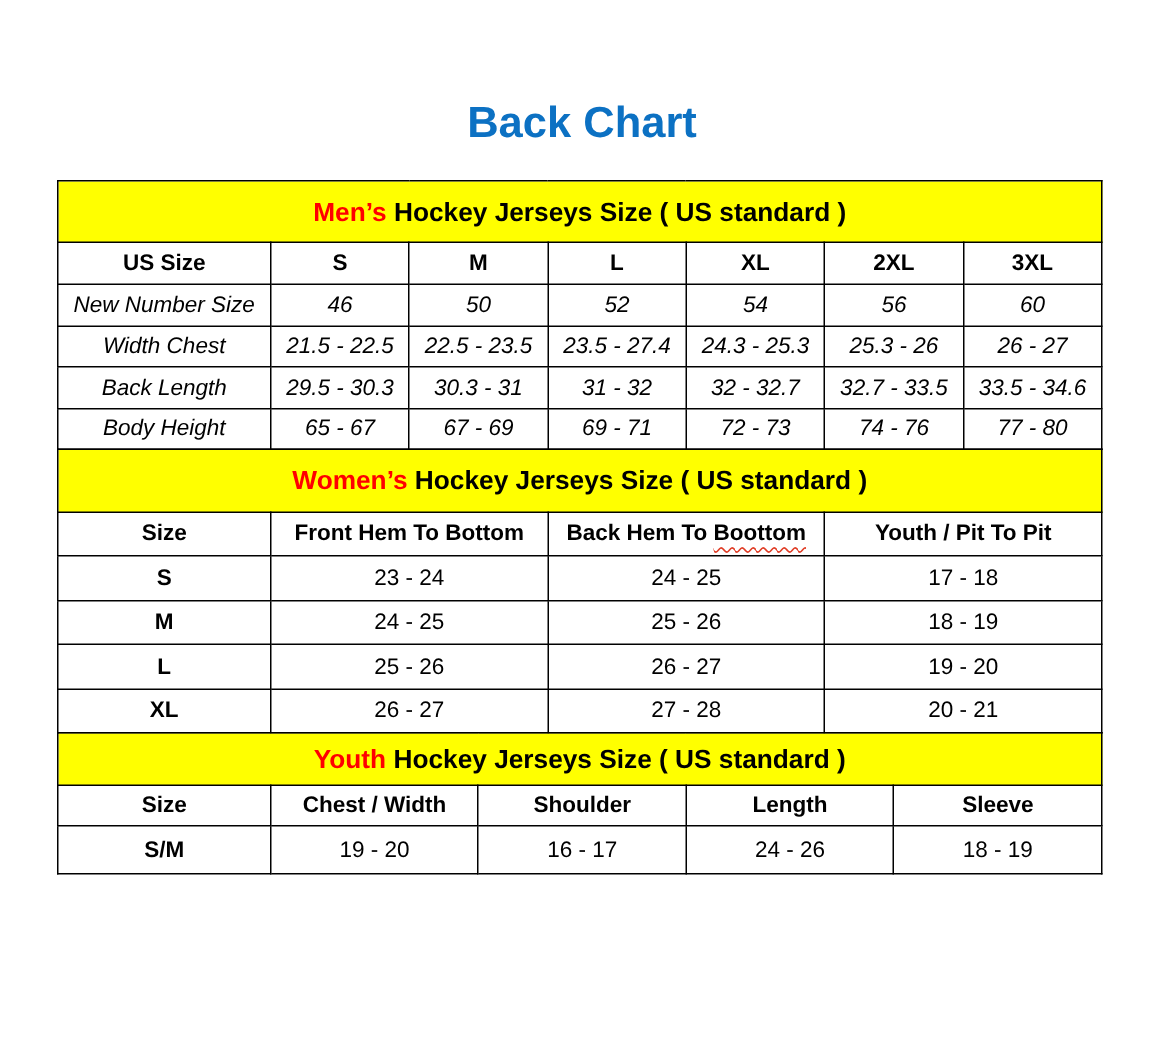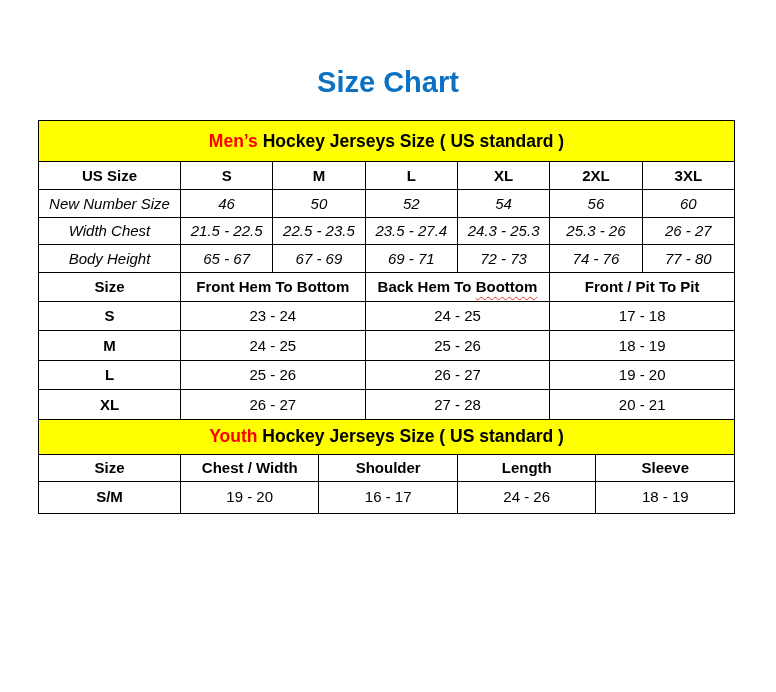--- a/index.html
+++ b/index.html
@@ -65,21 +65,21 @@
     text-decoration-line: underline;
     text-decoration-style: wavy;
     text-decoration-color: var(--spellcheck, #E03B24);
     text-decoration-thickness: 1px;
     text-underline-offset: 4px;
   }
 </style>
 </head>
 <body>
 
-<h1 class="page-title">Size Chart</h1>
+<h1 class="page-title">Back Chart</h1>
 
 <div class="tables-wrap" id="sections">
     <table class="sec-mens">
       <colgroup>
         <col style="width: 20.4%;">
         <col style="width: 13.2667%;">
         <col style="width: 13.2667%;">
         <col style="width: 13.2667%;">
         <col style="width: 13.2667%;">
         <col style="width: 13.2667%;">
@@ -108,45 +108,57 @@
           <td>60</td>
         </tr>
         <tr class="data">
           <td class="row-label">Width Chest</td>
           <td>21.5 - 22.5</td>
           <td>22.5 - 23.5</td>
           <td>23.5 - 27.4</td>
           <td>24.3 - 25.3</td>
           <td>25.3 - 26</td>
           <td>26 - 27</td>
+        </tr>
+        <tr class="data">
+          <td class="row-label">Back Length</td>
+          <td>29.5 - 30.3</td>
+          <td>30.3 - 31</td>
+          <td>31 - 32</td>
+          <td>32 - 32.7</td>
+          <td>32.7 - 33.5</td>
+          <td>33.5 - 34.6</td>
         </tr>
         <tr class="data">
           <td class="row-label">Body Height</td>
           <td>65 - 67</td>
           <td>67 - 69</td>
           <td>69 - 71</td>
           <td>72 - 73</td>
           <td>74 - 76</td>
           <td>77 - 80</td>
         </tr>
       </tbody>
     </table>
     <table class="sec-womens">
       <colgroup>
         <col style="width: 20.4%;">
         <col style="width: 26.5333%;">
         <col style="width: 26.5333%;">
         <col style="width: 26.5333%;">
       </colgroup>
       <tbody>
+        <tr class="banner">
+          <td colspan="4"><span class="hl">Women’s</span><span> Hockey Jerseys Size ( US standard )</span></td>
+        </tr>
         <tr class="head">
           <th>Size</th>
           <th>Front Hem To Bottom</th>
           <th>Back Hem To <span class="squiggle">Boottom</span></th>
-          <th>Front / Pit To Pit</th>
+          <th>Youth / Pit To Pit</th>
         </tr>
         <tr class="data">
           <td class="row-label">S</td>
           <td>23 - 24</td>
           <td>24 - 25</td>
           <td>17 - 18</td>
         </tr>
         <tr class="data">
           <td class="row-label">M</td>
           <td>24 - 25</td>

